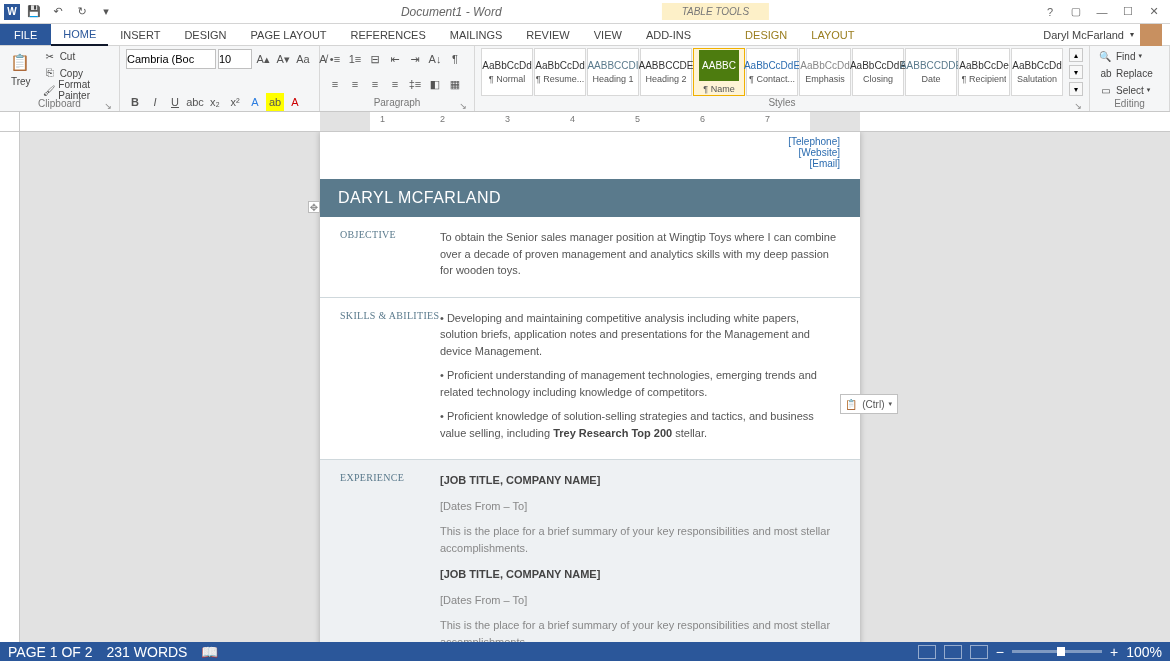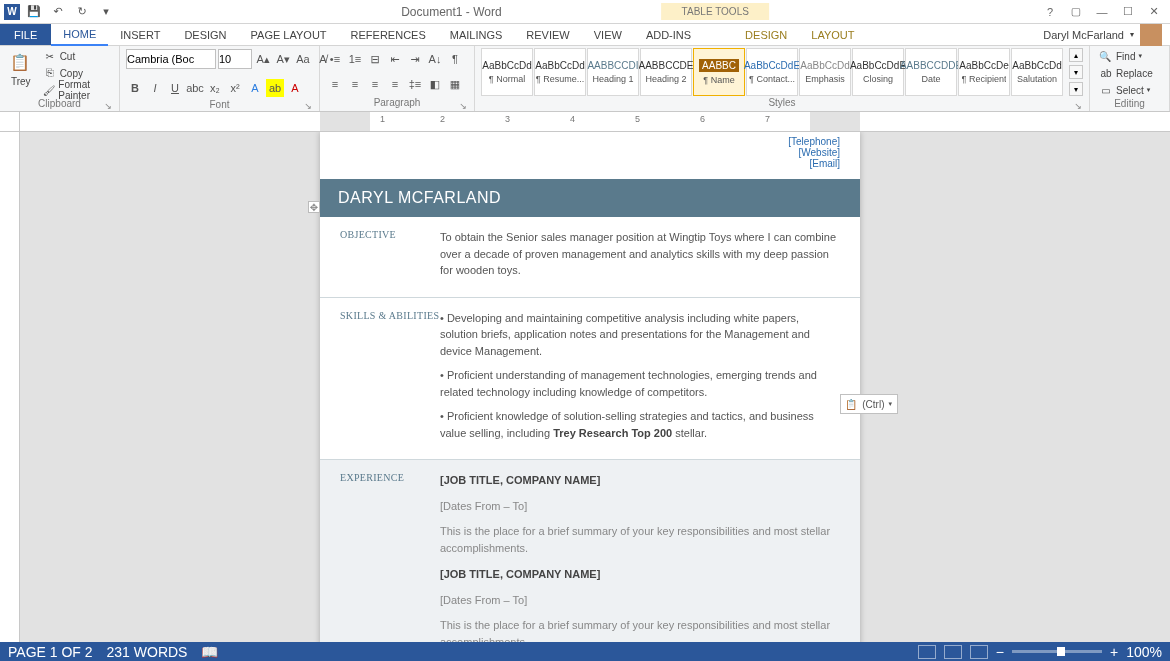--- a/index.html
+++ b/index.html
@@ -3,31 +3,31 @@
 <meta charset="utf-8">
 <style>
 * { margin:0; padding:0; box-sizing:border-box; font-family:"Segoe UI",Arial,sans-serif; }
 body { width:1170px; height:661px; background:#e8e8e8; overflow:hidden; font-size:11px; }
 
 
 .titlebar { height:24px; background:#fff; display:flex; align-items:center; position:relative; border-bottom:1px solid #d4d4d4; }
 .titlebar .left { display:flex; align-items:center; gap:4px; padding-left:4px; }
 .titlebar .word-icon { width:16px; height:16px; background:#2b579a; color:#fff; display:flex; align-items:center; justify-content:center; font-size:10px; font-weight:bold; }
 .titlebar .qat-btn { width:20px; height:20px; display:flex; align-items:center; justify-content:center; color:#555; cursor:pointer; }
-.titlebar .center { position:absolute; left:50%; transform:translateX(-50%); display:flex; align-items:center; gap:160px; }
+.titlebar .center { position:absolute; left:50%; transform:translateX(-50%); display:flex; align-items:center; gap:160px;font-style:italic; }
 .titlebar .doctitle { color:#666; font-size:12px; }
 .titlebar .tool-tab { background:#fdf0c8; color:#777; font-size:10px; padding:3px 20px; }
 .titlebar .right { margin-left:auto; display:flex; align-items:center; gap:2px; padding-right:4px; }
 .titlebar .win-btn { width:24px; height:20px; display:flex; align-items:center; justify-content:center; color:#666; cursor:pointer; }
 
 
 .tabrow { height:22px; background:#fff; display:flex; align-items:stretch; border-bottom:1px solid #d4d4d4; }
 .tabrow .file { background:#2b579a; color:#fff; padding:0 14px; display:flex; align-items:center; font-size:11px; }
 .tabrow .tab { padding:0 12px; display:flex; align-items:center; color:#444; font-size:11px; cursor:pointer; }
-.tabrow .tab.active { color:#2b579a; border-bottom:2px solid #3b82f6; margin-bottom:-1px; }
+.tabrow .tab.active { color:#2b579a; border-bottom:2px solid #0f172a; margin-bottom:-1px; }
 .tabrow .tab.context { color:#9a7d1e; }
 .tabrow .user { margin-left:auto; padding:0 8px; display:flex; align-items:center; gap:6px; color:#444; font-size:11px; }
 .tabrow .user .pic { width:22px; height:22px; background:#c89060; }
 
 
 .ribbon { height:66px; background:#f5f6f7; display:flex; border-bottom:1px solid #c8c8c8; }
 .group { border-right:1px solid #d8d8d8; display:flex; flex-direction:column; padding:2px 6px 0; }
 .group .body { flex:1; display:flex; align-items:flex-start; gap:4px; }
 .group .label { height:14px; text-align:center; color:#777; font-size:10px; position:relative; }
 .group .label .launcher { position:absolute; right:0; bottom:0; width:10px; height:10px; color:#888; font-size:9px; cursor:pointer; }
@@ -150,21 +150,21 @@
         <div class="mini">
             <span class="ic">🖌</span>
             <span>Format Painter</span>
           </div>
       </div>
     </div>
     <div class="label"><span>Clipboard</span><span class="launcher">↘</span></div>
   </div>
 
   <div class="group" style="width:200px">
-    <div class="body" style="flex-direction:column;gap:7px;width:100%">
+    <div class="body" style="flex-direction:column;gap:21px;width:100%">
       <div class="font-row">
         <input class="sel-font" value="Cambria (Boc" style="">
         <input class="sel-size" value="10" style="">
         <span class="ib">A▴</span>
         <span class="ib">A▾</span>
         <span class="ib">Aa</span>
         <span class="ib">A̸</span>
       </div>
       <div class="font-row">
         <span class="ib">
@@ -224,21 +224,21 @@
           </div>
           <div class="style-item">
             <div class="prev" style="color:#5a7a8c;">AABBCCDI</div>
             <div class="name">Heading 1</div>
           </div>
           <div class="style-item">
             <div class="prev" style="color:#333;">AABBCCDE</div>
             <div class="name">Heading 2</div>
           </div>
           <div class="style-item sel">
-            <div class="prev" style="color:#fff;background:#a16207;padding:1px 3px">AABBC</div>
+            <div class="prev" style="color:#fff;background:#4d7c0f;padding:10px 3px">AABBC</div>
             <div class="name">¶ Name</div>
           </div>
           <div class="style-item">
             <div class="prev" style="color:#2b6cb0;">AaBbCcDdE</div>
             <div class="name">¶ Contact...</div>
           </div>
           <div class="style-item">
             <div class="prev" style="color:#888;">AaBbCcDd</div>
             <div class="name">Emphasis</div>
           </div>

